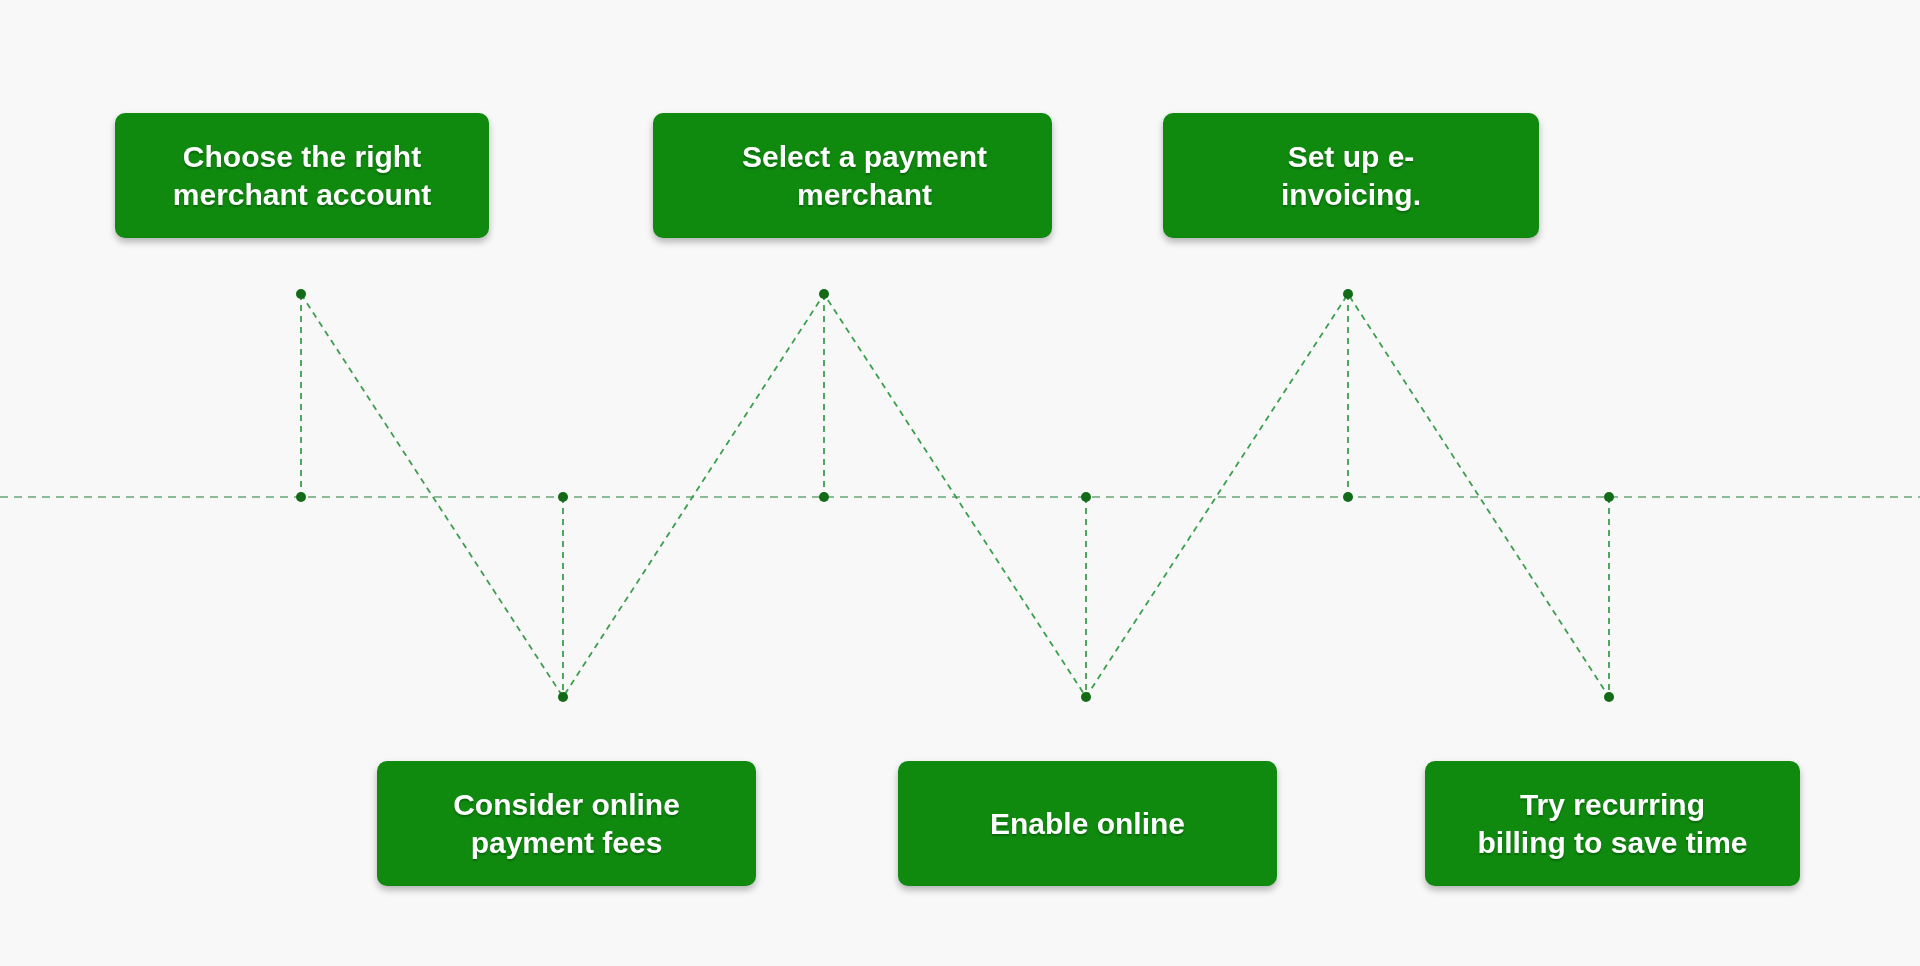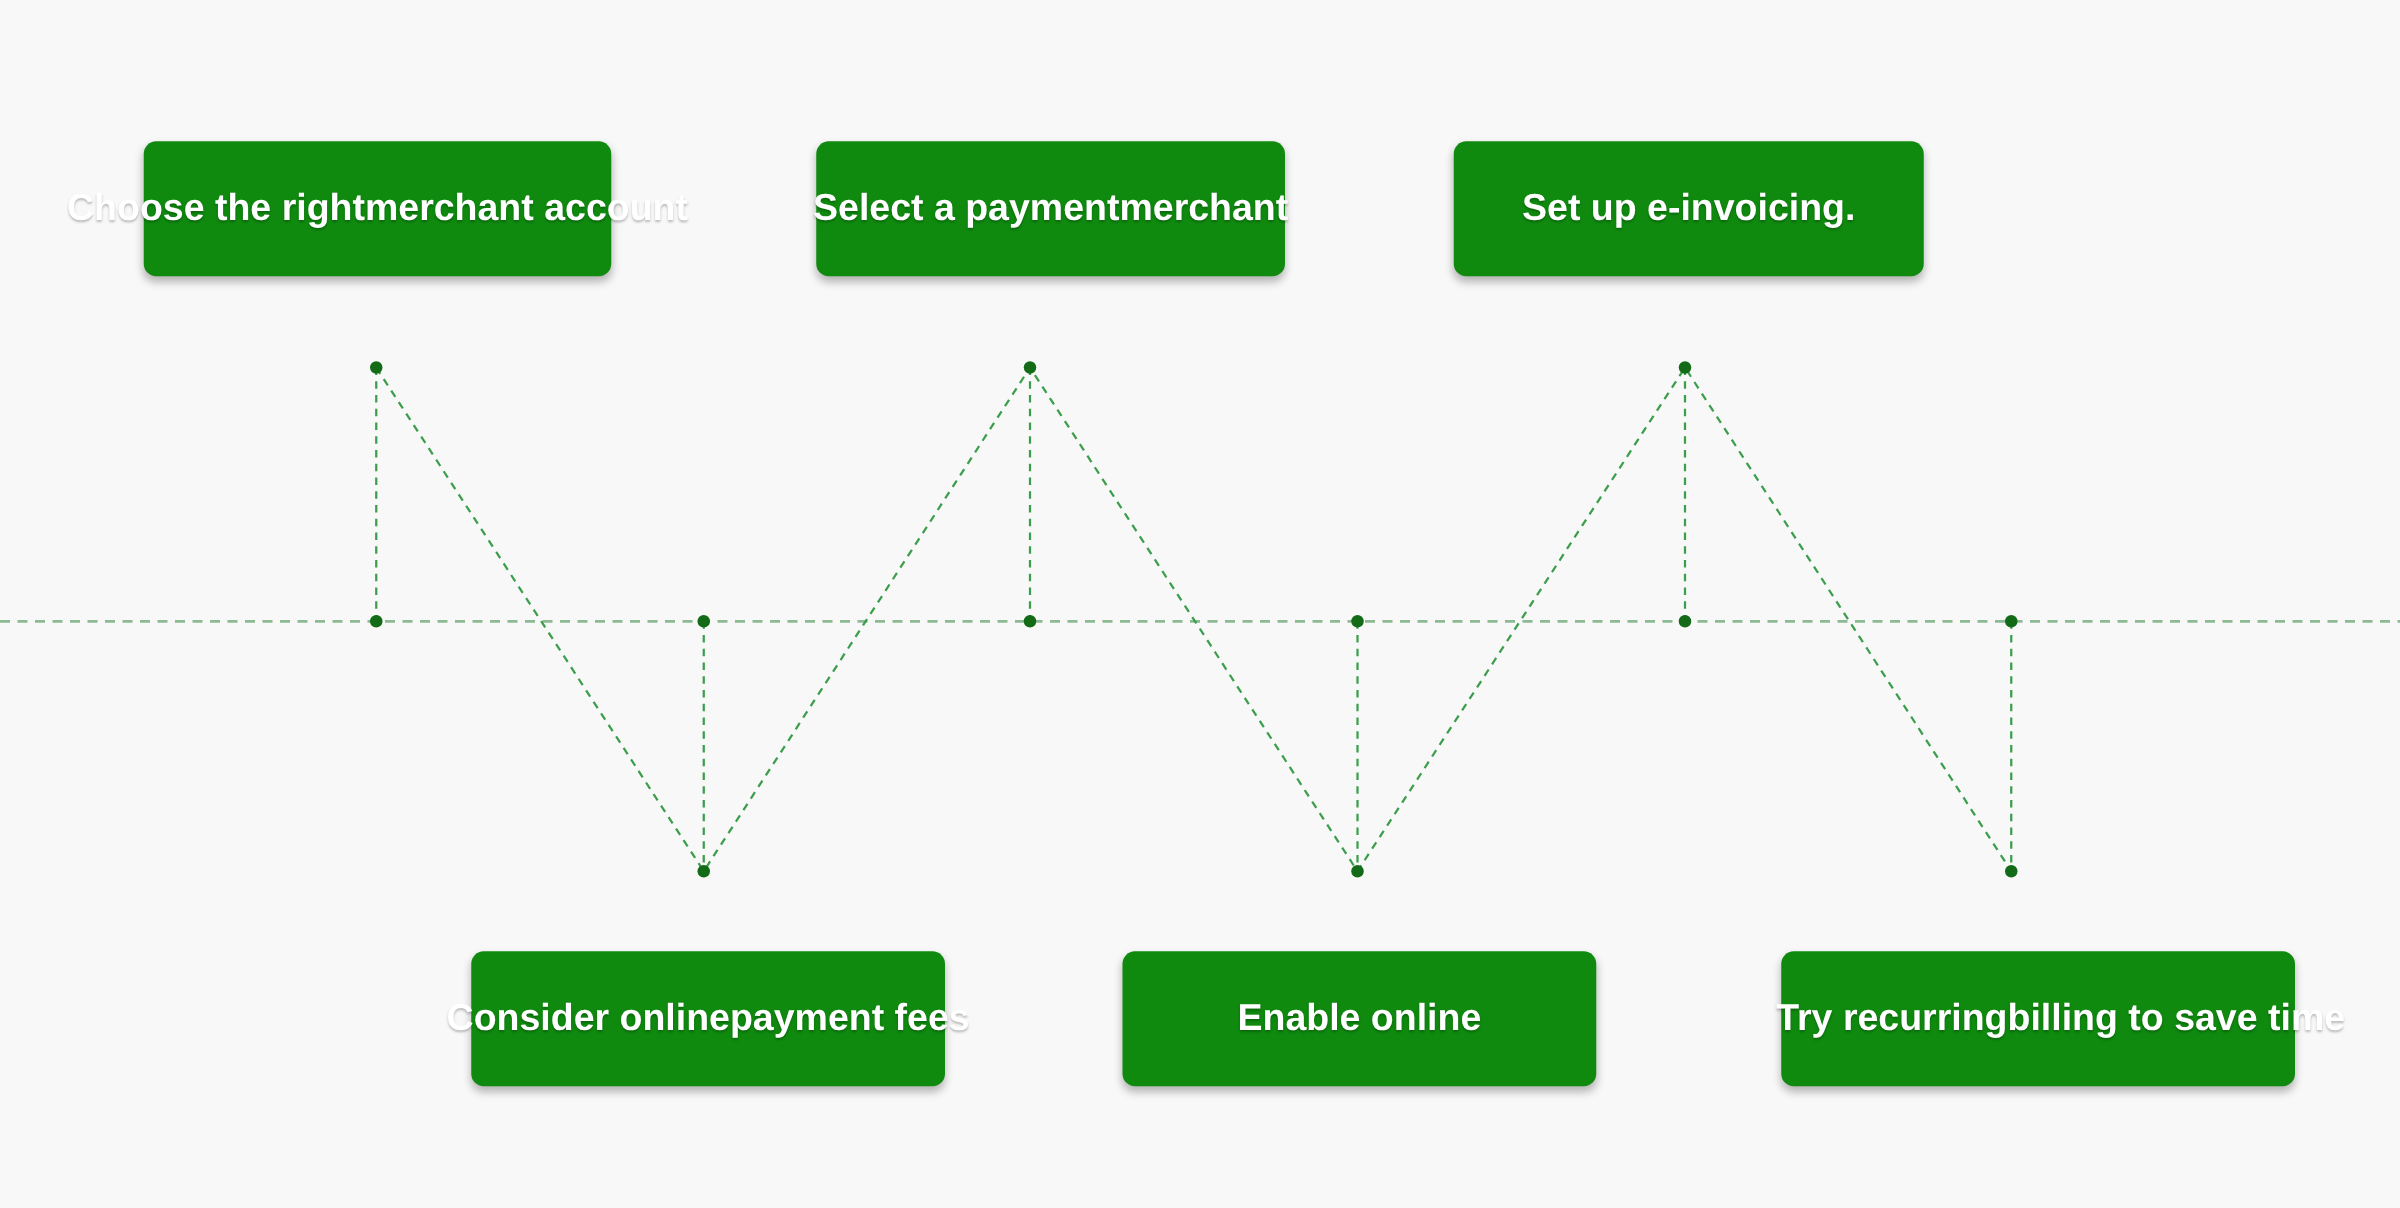--- a/index.html
+++ b/index.html
@@ -35,27 +35,27 @@
     stroke-width: 1.8;
     stroke-dasharray: 6 5;
     fill: none;
   }
   .node-dot {
     fill: var(--dot-green, #136b18);
     stroke: none;
   }
   .step-box {
     position: absolute;
-    height: 108px;
+    height: 125px;
     background: var(--box-green, #0f8a0f);
     border-radius: 10px;
     box-shadow: 0 4px 7px rgba(0, 0, 0, 0.28);
     color: var(--box-text, #ffffff);
     display: flex;
-    flex-direction: row;
+    flex-direction: column;
     align-items: center;
     justify-content: center;
     text-align: center;
     font-weight: bold;
     font-size: 30px;
     line-height: 38px;
     text-shadow: 0 1.5px 2px rgba(0, 0, 0, 0.25);
   }
   .step-line {
     display: block;
@@ -93,37 +93,37 @@
     <circle class="node-dot" cx="1086" cy="497" r="5"></circle>
     <circle class="node-dot" cx="1348" cy="497" r="5"></circle>
     <circle class="node-dot" cx="1609" cy="497" r="5"></circle>
   </svg>
 
   <div class="step-box" style="left:115px; top:113px; width:374px;">
     <span class="step-line">Choose the right</span>
     <span class="step-line">merchant account</span>
   </div>
 
-  <div class="step-box" style="left:653px; top:113px; width:375px;">
+  <div class="step-box" style="left:653px; top:113px; width:375px;padding-left:24px;">
     <span class="step-line">Select a payment</span>
     <span class="step-line">merchant</span>
   </div>
 
   <div class="step-box" style="left:377px; top:761px; width:379px;">
     <span class="step-line">Consider online</span>
     <span class="step-line">payment fees</span>
   </div>
 
   <div class="step-box" style="left:1163px; top:113px; width:376px;">
     <span class="step-line">Set up e-</span>
     <span class="step-line">invoicing.</span>
   </div>
 
   <div class="step-box" style="left:898px; top:761px; width:379px;gap:40px;">
     <span class="step-line">Enable online</span>
   </div>
 
-  <div class="step-box" style="left:1425px; top:761px; width:375px;padding-left:36px;">
+  <div class="step-box" style="left:1425px; top:761px; width:375px;">
     <span class="step-line">Try recurring</span>
     <span class="step-line">billing to save time</span>
   </div>
 
 </div>
 
 </body></html>

